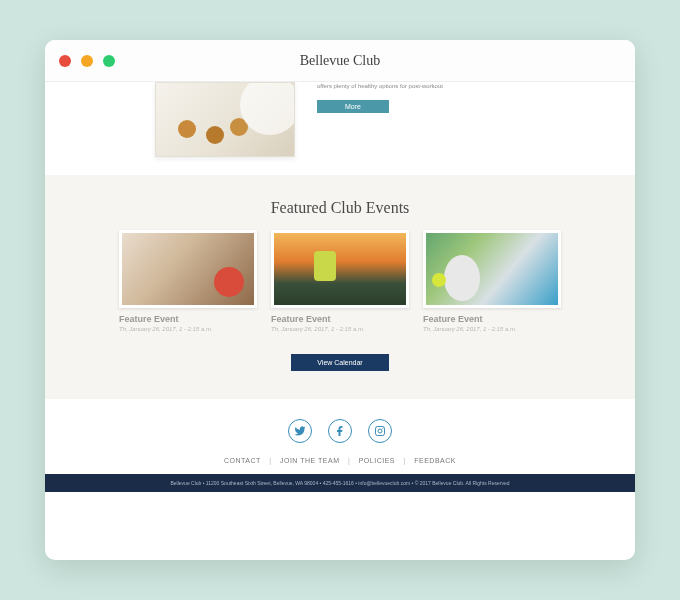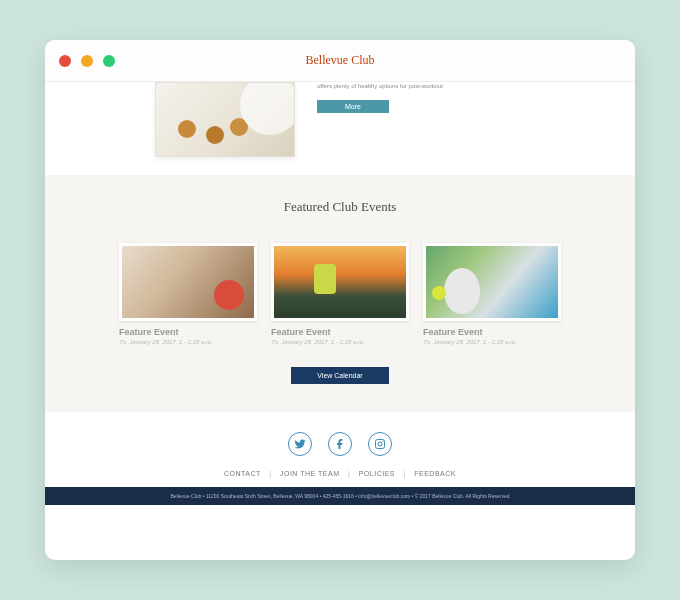--- a/index.html
+++ b/index.html
@@ -35,22 +35,22 @@
   }
   .dots { display: flex; gap: 10px; }
   .dot { width: 12px; height: 12px; border-radius: 50%; }
   .dot.red { background: #e74c3c; }
   .dot.yellow { background: #f5a623; }
   .dot.green { background: #2ecc71; }
   .win-title {
     position: absolute;
     left: 0; right: 0;
     text-align: center;
-    font-size: 12px;
-    color: #c2410c;
+    font-size: 14px;
+    color: #404040;
     font-family: Georgia, serif;
     pointer-events: none;
   }
   .viewport {
     flex: 1;
     overflow: hidden;
     position: relative;
   }
   .page {
     position: absolute;
@@ -94,23 +94,23 @@
     cursor: pointer;
   }
   
   .events-section {
     background: #f6f5f2;
     padding: 24px 40px 28px;
     text-align: center;
   }
   .events-title {
     font-family: Georgia, serif;
-    font-size: 13px;
+    font-size: 16px;
     color: #4a4a4a;
-    margin-bottom: 28px;
+    margin-bottom: 13px;
   }
   .events-row {
     display: flex;
     gap: 14px;
     justify-content: center;
   }
   .event-card {
     width: 138px;
     text-align: left;
   }

